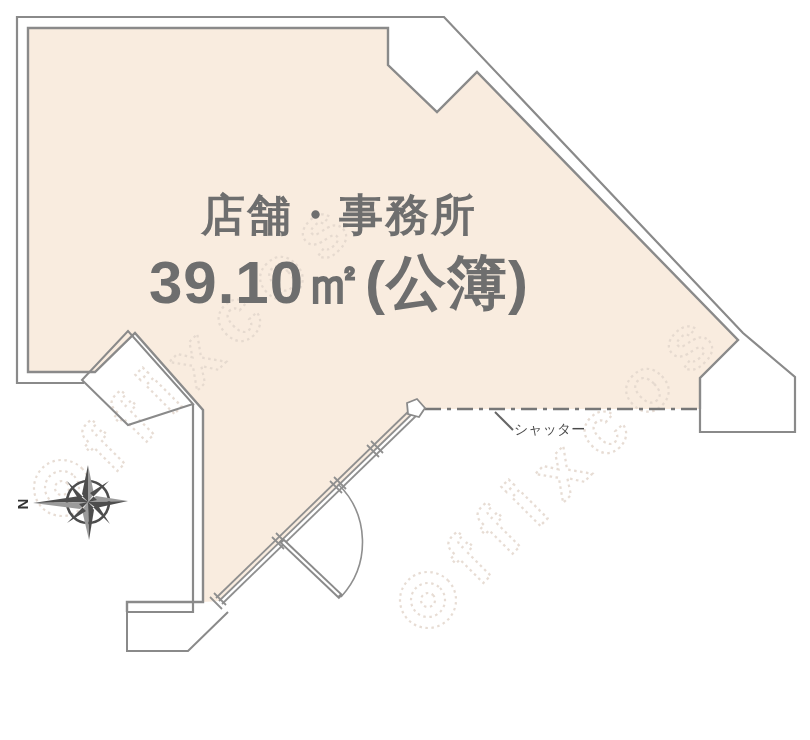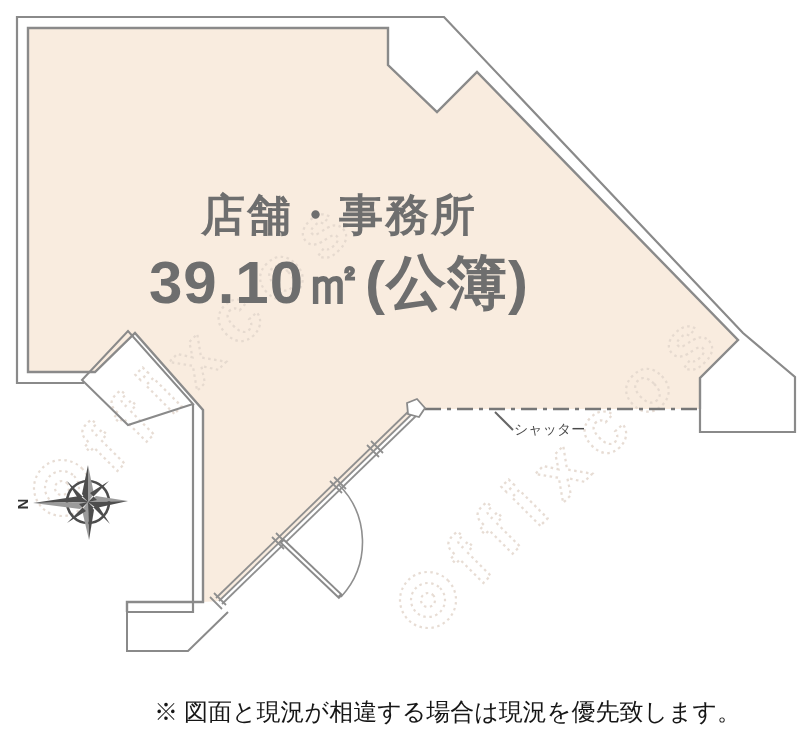--- a/index.html
+++ b/index.html
@@ -107,15 +107,14 @@
       </g>
       <text x="-64" y="2" transform="rotate(-90 -64 2)" font-size="15" font-weight="bold" fill="#333333" text-anchor="middle" dominant-baseline="middle">N</text>
     </g>
   </svg>
 
   <div class="room-label" id="room-name">店舗・事務所</div>
   <div class="room-label" id="room-area">39.10㎡(公簿)</div>
 
   <div id="shutter-label">シャッター</div>
 
-  <div id="disclaimer">※ 図面と現況が相違する場合は現況を優先致します。</div>
 
 </div>
 
 </body></html>

